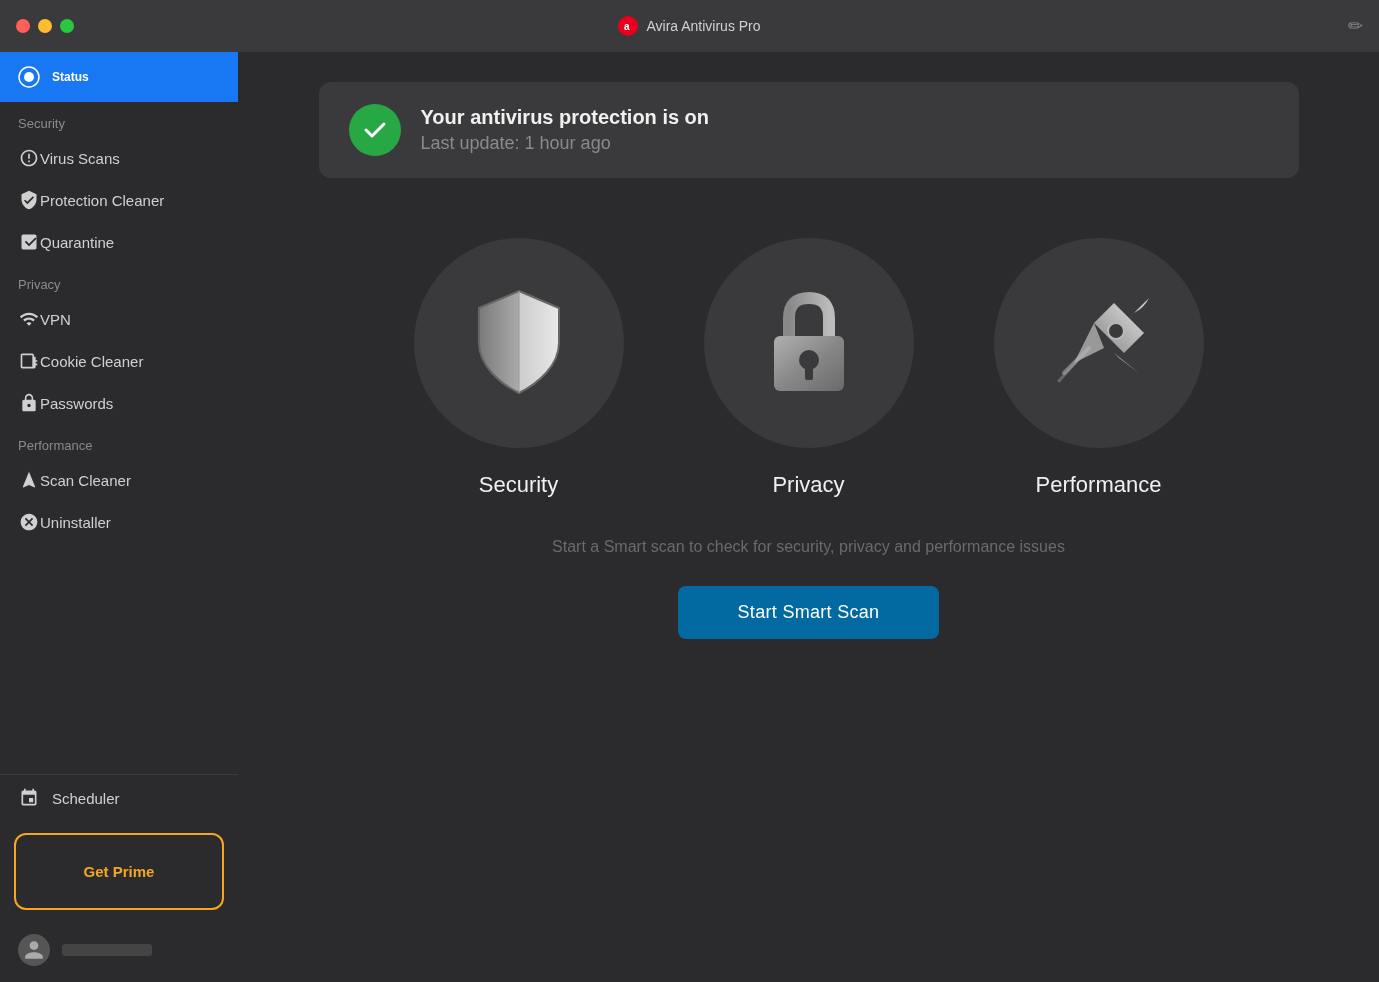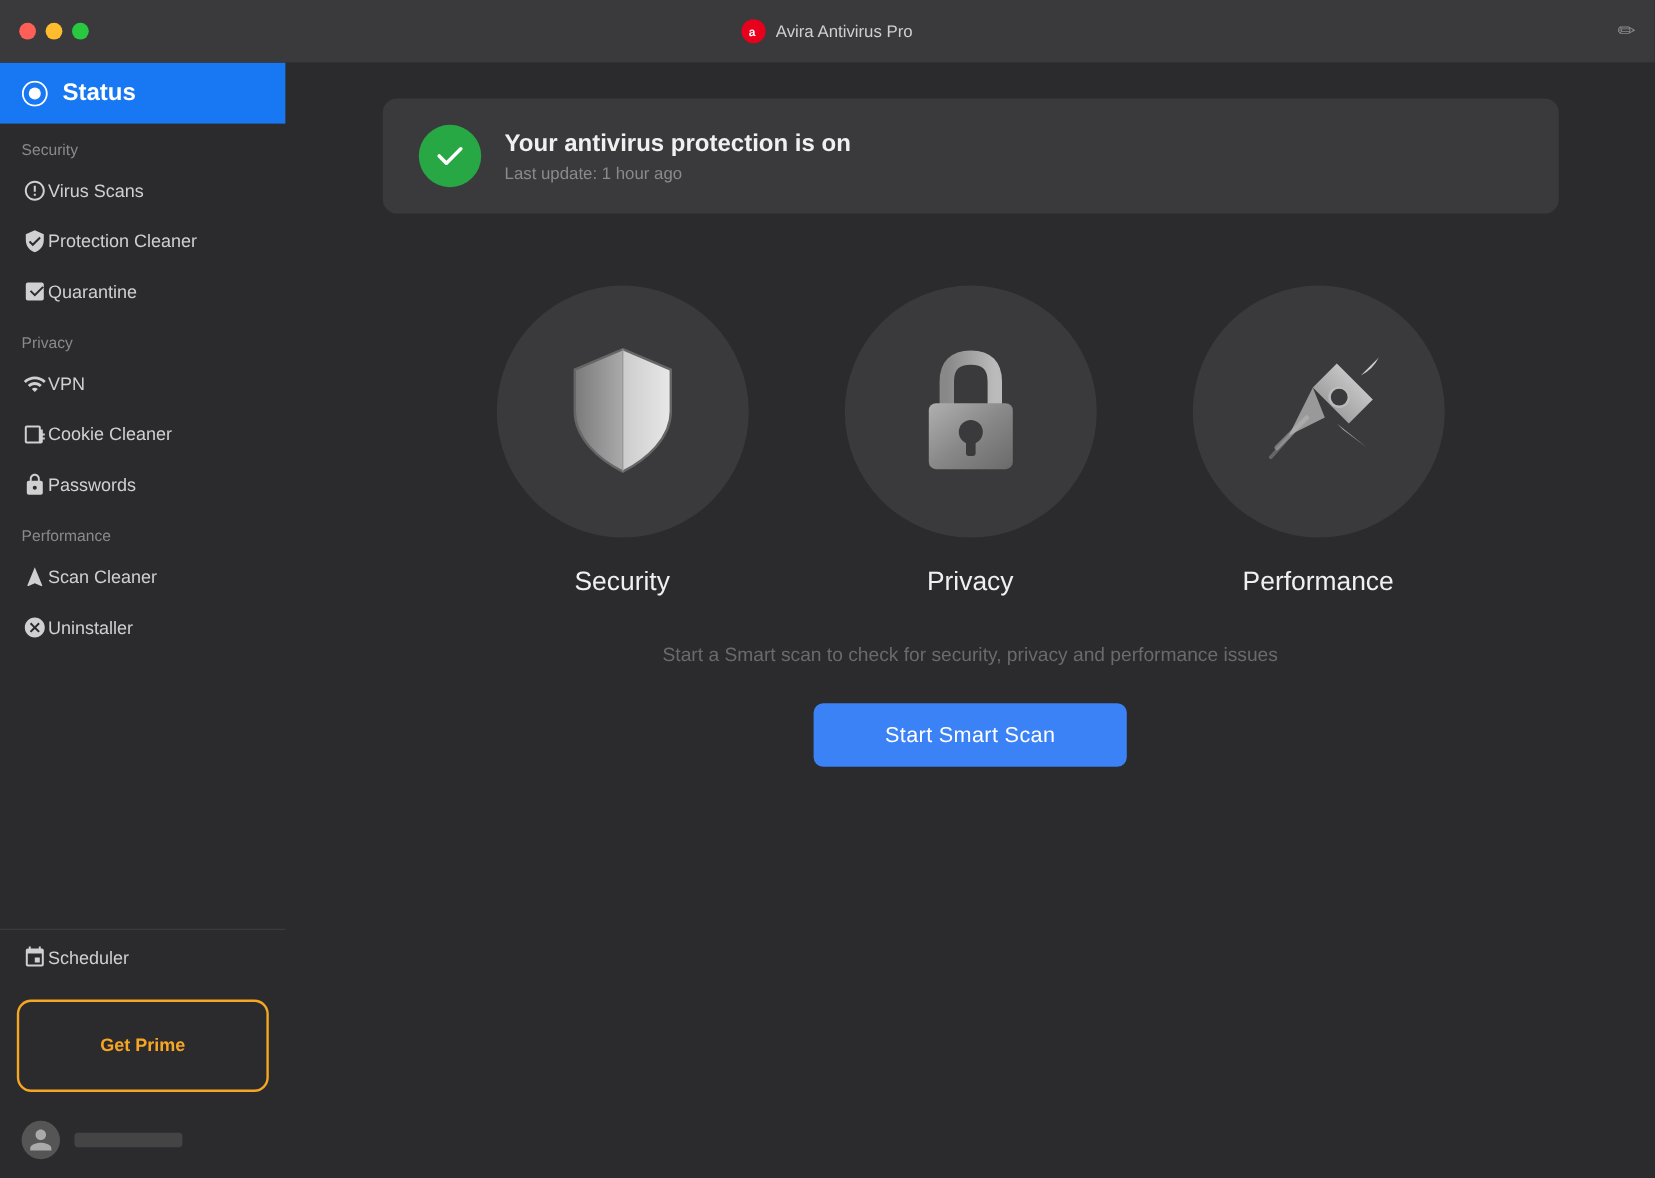--- a/index.html
+++ b/index.html
@@ -100,21 +100,21 @@
       background: #1877f2;
       padding: 14px 18px;
       display: flex;
       align-items: center;
       gap: 12px;
       cursor: pointer;
     }
 
     .status-label {
       color: white;
-      font-size: 20px;
+      font-size: 12px;
       font-weight: 600;
     }
 
     .sidebar-section-label {
       color: #8a8a8a;
       font-size: 13px;
       padding: 14px 18px 6px 18px;
       font-weight: 400;
     }
 
@@ -138,20 +138,21 @@
       flex-shrink: 0;
     }
 
     .sidebar-spacer {
       flex: 1;
     }
 
     .scheduler-item {
       display: flex;
       align-items: center;
+      gap: 12px;
       padding: 12px 18px;
       cursor: pointer;
       color: #d0d0d0;
       font-size: 15px;
       font-weight: 500;
       border-top: 1px solid rgba(255,255,255,0.08);
     }
 
     .get-prime-btn {
       margin: 12px 14px;
@@ -241,21 +242,21 @@
     }
 
     .status-main-text {
       color: #f0f0f0;
       font-size: 20px;
       font-weight: 600;
     }
 
     .status-sub-text {
       color: #8a8a8a;
-      font-size: 14px;
+      font-size: 18px;
     }
 
     
     .features-row {
       display: flex;
       gap: 80px;
       align-items: flex-end;
       margin-bottom: 40px;
     }
 
@@ -302,21 +303,21 @@
     }
 
     .scan-description {
       color: #6a6a6a;
       font-size: 16px;
       text-align: center;
       margin-bottom: 30px;
     }
 
     .start-scan-btn {
-      background: #3b82f6;
+      background: #0369a1;
       color: white;
       border: none;
       border-radius: 8px;
       padding: 16px 60px;
       font-size: 18px;
       font-weight: 500;
       cursor: pointer;
       letter-spacing: 0.3px;
     }
 

